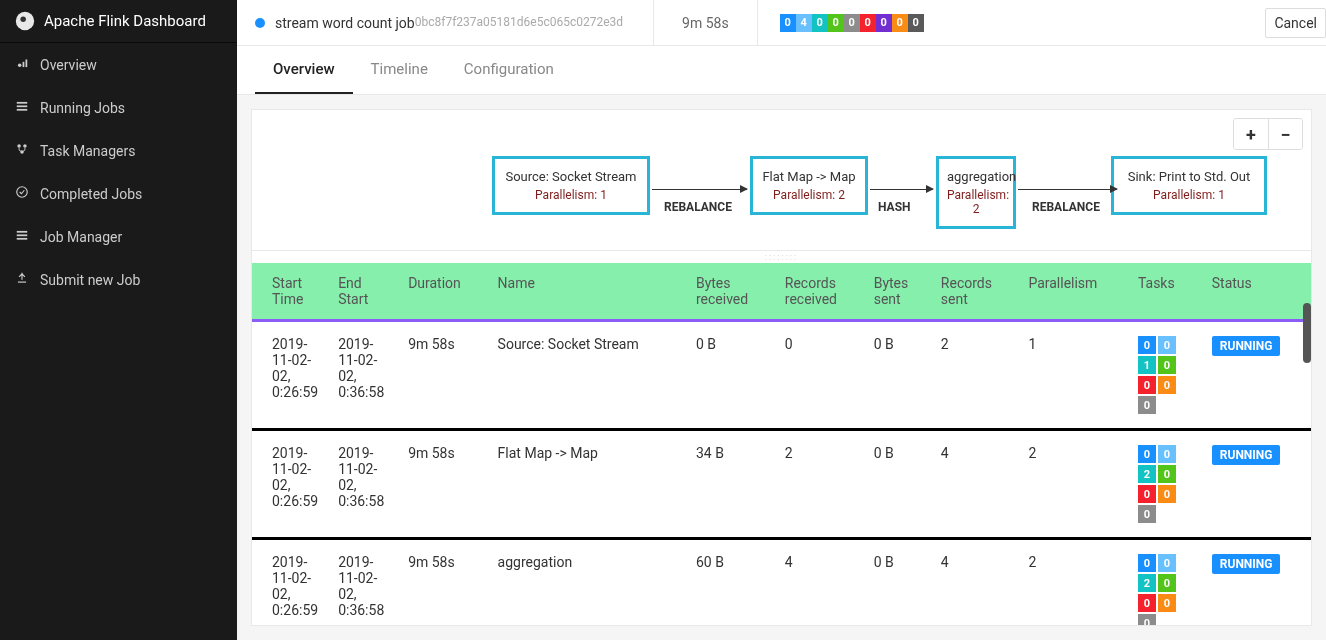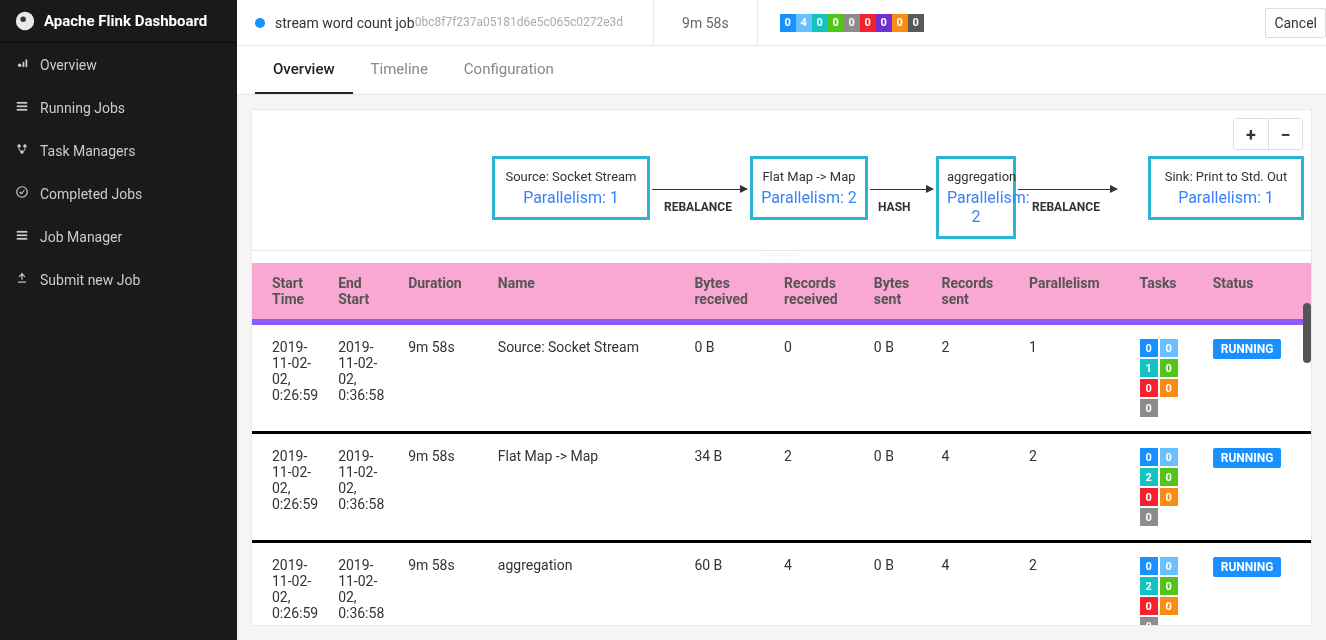--- a/index.html
+++ b/index.html
@@ -1,19 +1,19 @@
 <!DOCTYPE html>
 <html><head>
 <meta charset="utf-8">
 <style>
 *{margin:0;padding:0;box-sizing:border-box;font-family:-apple-system,BlinkMacSystemFont,"Segoe UI",Roboto,"Helvetica Neue",Arial,sans-serif}
 body{background:#fff;color:#333;overflow:hidden}
 .app{display:flex;height:640px;width:1326px}
 .sidebar{width:237px;background:#1a1a1a;color:#ccc;flex-shrink:0}
-.sidebar-header{display:flex;align-items:center;padding:10px 14px;color:#fff;font-weight:bold;font-size:15px;border-bottom:1px solid #0a0a0a}
+.sidebar-header{display:flex;align-items:center;padding:10px 14px;color:#fff;font-weight:normal;font-size:15px;border-bottom:1px solid #0a0a0a}
 .sidebar-header svg{margin-right:8px}
 .sidebar-item{display:flex;align-items:center;padding:13px 14px;color:#ccc;font-size:14px;cursor:pointer;gap:10px}
 .main{flex:1;display:flex;flex-direction:column;background:#f5f5f5;overflow:hidden}
 .topbar{display:flex;align-items:center;background:#fff;border-bottom:1px solid #e8e8e8;height:46px;padding-left:18px}
 .status-dot{width:10px;height:10px;border-radius:50%;background:#1890ff;margin-right:10px;flex-shrink:0}
 .job-title-block{display:flex;flex-direction:row;margin-right:30px}
 .job-title{font-size:14px;color:#333}
 .job-id{font-size:12px;color:#aaa}
 .topbar-cell{border-left:1px solid #e8e8e8;height:100%;display:flex;align-items:center;justify-content:center;padding:0 28px;color:#666;font-size:14px}
 .badges{display:flex;gap:0;margin-left:10px}
@@ -24,29 +24,29 @@
 .tab{padding:14px 18px;font-size:15px;color:#888;cursor:pointer}
 .tab.active{color:#222;border-bottom:2px solid #222;font-weight:500}
 .content{flex:1;display:flex;flex-direction:column;padding:14px;overflow:hidden}
 .graph-panel{background:#fff;border:1px solid #e8e8e8;position:relative;height:142px;margin-bottom:0}
 .zoom-controls{position:absolute;top:8px;right:8px;display:flex;border:1px solid #ddd;border-radius:3px;overflow:hidden}
 .zoom-btn{width:34px;height:30px;background:#fff;border:none;font-size:18px;font-weight:bold;cursor:pointer;color:#333}
 .zoom-btn+ .zoom-btn{border-left:1px solid #ddd}
 .graph-canvas{position:relative;height:100%}
 .node{position:absolute;border:3px solid #29b6d6;background:#fff;text-align:center;padding:10px 8px;font-size:13px}
 .node-title{color:#333;margin-bottom:4px}
-.node-par{color:#3b82f6;font-size:16px}
+.node-par{color:#7f1d1d;font-size:12px}
 .edge-label{position:absolute;font-size:12px;font-weight:bold;color:#333}
 .arrow{position:absolute;height:1px;background:#333}
 .arrow::after{content:"";position:absolute;right:-1px;top:-4px;border-left:8px solid #333;border-top:4px solid transparent;border-bottom:4px solid transparent}
 .drag-handle{text-align:center;color:#ccc;font-size:9px;letter-spacing:2px;padding:1px 0;background:#fff;border-left:1px solid #e8e8e8;border-right:1px solid #e8e8e8}
 .table-wrap{flex:1;background:#fff;border:1px solid #e8e8e8;border-top:none;overflow:auto;position:relative}
 .scroll-marker{position:absolute;right:0;top:40px;width:8px;height:60px;background:#555;border-radius:4px}
 table{width:100%;border-collapse:collapse;font-size:14px}
-th{text-align:left;padding:12px 10px;color:#555;font-weight:700;background:#f9a8d4;border-bottom:6px solid #8b5cf6;vertical-align:top}
+th{text-align:left;padding:12px 10px;color:#555;font-weight:400;background:#86efac;border-bottom:3px solid #8b5cf6;vertical-align:top}
 th:first-child,td:first-child{padding-left:20px}
 td{padding:14px 10px;border-bottom:3px solid #000000;color:#333;vertical-align:top}
 .task-grid{display:flex;flex-wrap:wrap;width:40px;gap:2px}
 .task-cell{width:18px;height:18px;font-size:11px;color:#fff;display:flex;align-items:center;justify-content:center;font-weight:bold}
 .status-tag{background:#1890ff;color:#fff;font-size:12px;font-weight:bold;padding:3px 8px;border-radius:2px;display:inline-block}
 </style>
 </head>
 <body>
 
 <div class="app">
@@ -151,21 +151,21 @@
               <div class="node-par">Parallelism: 1</div>
             </div>
             <div class="node" style="left: 498px; top: 46px; width: 118px;">
               <div class="node-title">Flat Map -&gt; Map</div>
               <div class="node-par">Parallelism: 2</div>
             </div>
             <div class="node" style="left: 684px; top: 46px; width: 80px;">
               <div class="node-title">aggregation</div>
               <div class="node-par">Parallelism: 2</div>
             </div>
-            <div class="node" style="left: 896px; top: 46px; width: 156px;">
+            <div class="node" style="left: 859px; top: 46px; width: 156px;">
               <div class="node-title">Sink: Print to Std. Out</div>
               <div class="node-par">Parallelism: 1</div>
             </div>
             <div class="arrow" style="left: 400px; top: 79px; width: 95px;"></div>
             <div class="edge-label" style="left: 412px; top: 90px;">REBALANCE</div>
             <div class="arrow" style="left: 618px; top: 79px; width: 63px;"></div>
             <div class="edge-label" style="left: 626px; top: 90px;">HASH</div>
             <div class="arrow" style="left: 766px; top: 79px; width: 99px;"></div>
             <div class="edge-label" style="left: 780px; top: 90px;">REBALANCE</div>
           </div>

